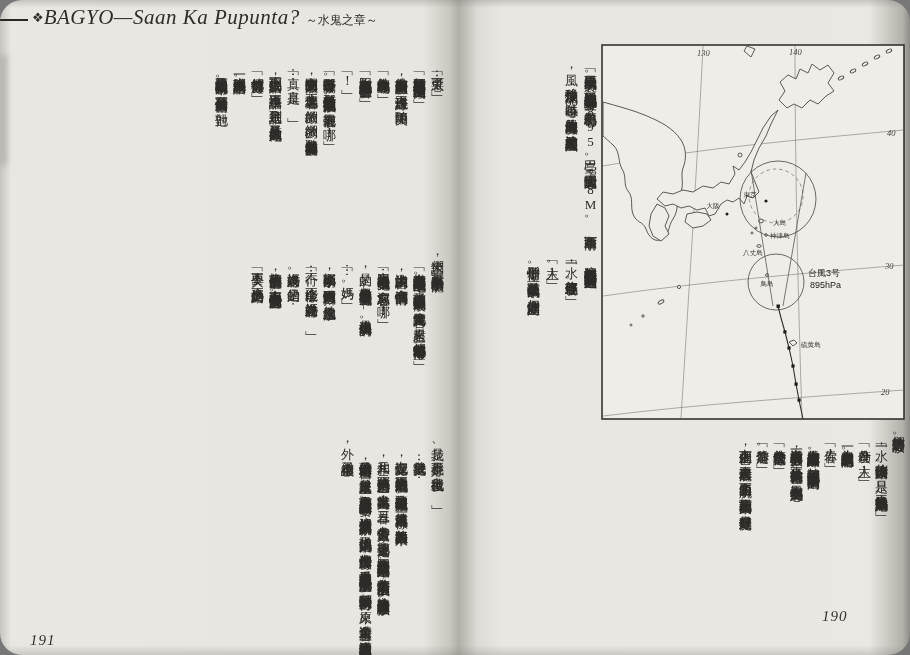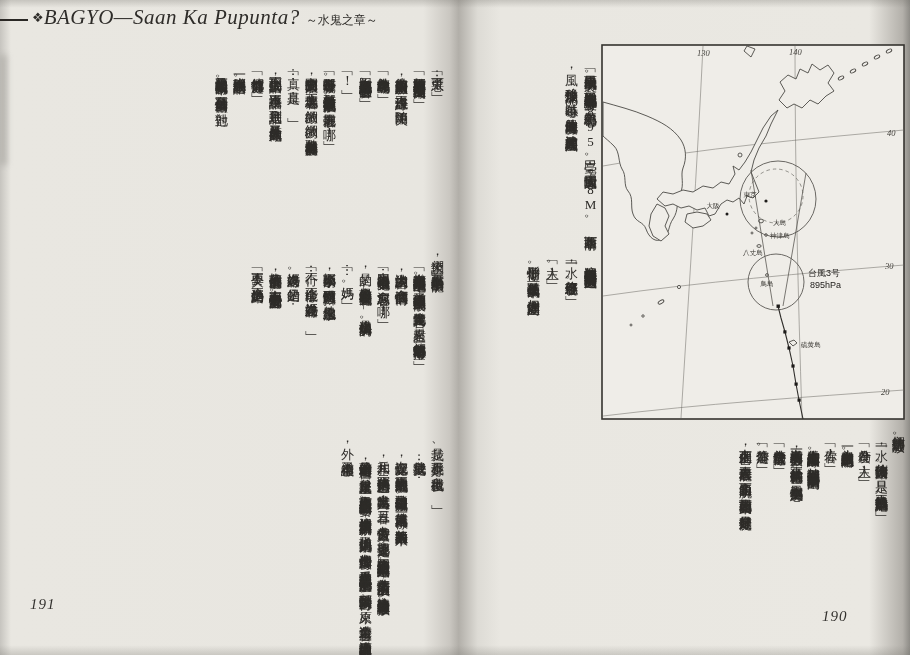--- a/index.html
+++ b/index.html
@@ -1,21 +1,21 @@
 <!DOCTYPE html>
 <html><head>
 <meta charset="utf-8">
 <style>
   html,body{margin:0;padding:0;background:#777;}
   #scan{
     position:relative; width:910px; height:655px; overflow:hidden;
     background:
       linear-gradient(180deg, rgba(110,108,102,.28) 0, rgba(110,108,102,0) 1.2%, rgba(110,108,102,0) 98.5%, rgba(110,108,102,.25) 100%),
       linear-gradient(90deg, #c6c4bf 0, #e9e7e1 1.2%, #e8e6e0 46.5%, #cac7c1 49.4%, #b2afa9 50.4%, #dddbd5 52.5%, #e9e7e1 55%, #eae8e2 95.5%, #b3b0aa 99.2%, #8e8c87 100%);
-    font-family:"Liberation Serif","DejaVu Serif",serif; color:#2e2c29;
+    font-family:"Liberation Serif","DejaVu Serif",serif; color:#2e2c29;border-radius:22px;
   }
   .smudge{position:absolute; left:0; top:55px; width:7px; height:110px; background:#9b9892; opacity:.5; filter:blur(3px);}
   
   #header{position:absolute; left:0; top:5px; width:450px; white-space:nowrap;}
   #header .rule{position:absolute; left:0; top:14px; width:28px; height:2px; background:#2a2825;}
   #header .inner{position:absolute; left:32px; top:0;}
   .orn{font-size:13px; vertical-align:2px;}
   .t-latin{font-style:italic; font-size:21px; letter-spacing:.5px;}
   .t-cjk{font-size:12px; font-family:"Liberation Serif",serif; margin-left:6px;}
   
@@ -190,15 +190,15 @@
         <text class="lbl" x="169" y="194">神津島</text>
         <text class="lbl" x="152" y="211" text-anchor="middle">八丈島</text>
         <text class="lbl" x="166" y="242" text-anchor="middle">鳥島</text>
         <text class="lbl" x="200" y="303">硫黄島</text>
         <text class="lblb" x="207" y="232">台風3号</text>
         <text class="lblb" x="209" y="244">895hPa</text>
       </g>
     </svg>
   </div>
 
-  <div class="pagenum" style="left:30px;  top:596px;">191</div>
+  <div class="pagenum" style="left:30px;  top:632px;">191</div>
   <div class="pagenum" style="left:822px; top:608px;">190</div>
 </div>
 
 </body></html>

